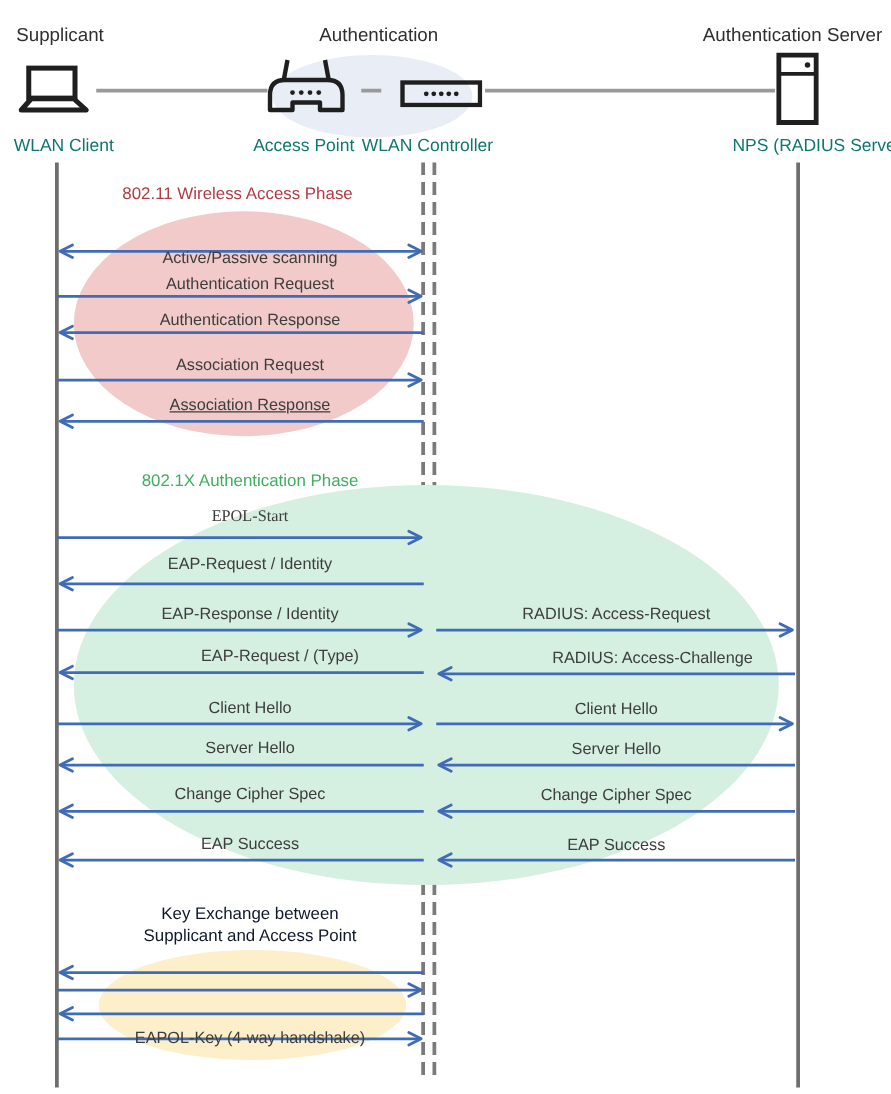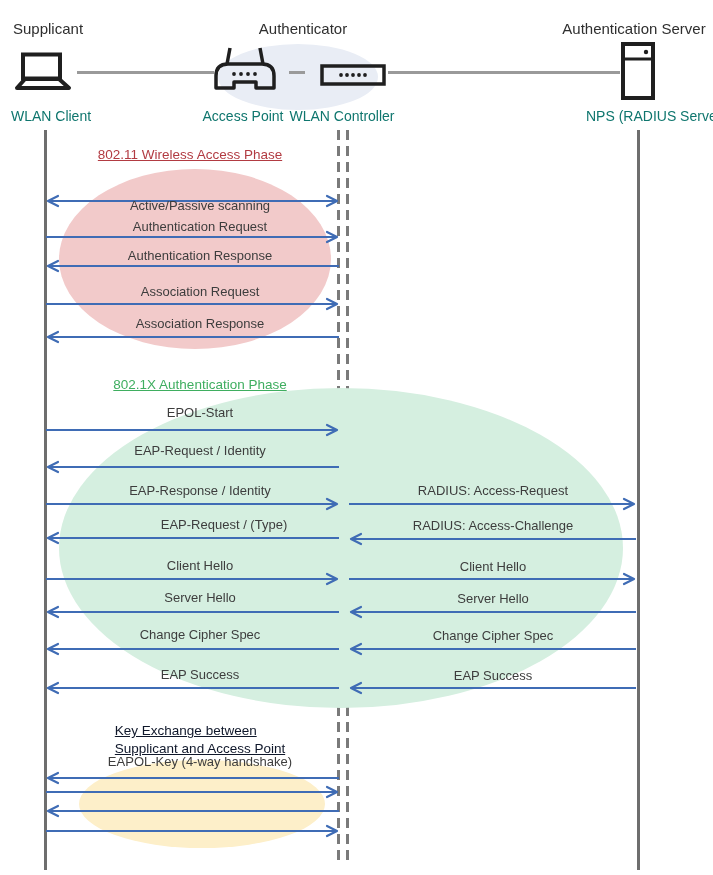--- a/index.html
+++ b/index.html
@@ -10,33 +10,33 @@
   .role{position:absolute;top:20px;font-size:15px;color:#2f2f2f;white-space:nowrap;}
   .role.center{transform:translateX(-50%);}
   .device{position:absolute;top:108px;font-size:14px;color:#0f766e;white-space:nowrap;transform:translateX(-50%);}
   .halo{position:absolute;left:218px;top:44px;width:160px;height:66px;border-radius:50%;}
   .connector{position:absolute;top:71px;height:3px;background:#9a9a9a;}
   .lifeline{position:absolute;top:130px;width:3px;height:740px;background:#6e6e6e;}
   .lifeline.dashed{
     height:734px;background:repeating-linear-gradient(to bottom,#7a7a7a 0 10px,transparent 10px 16px);
   }
   .ellipse{position:absolute;border-radius:50%;z-index:0;}
-  .phase-title{position:absolute;font-size:13.5px;text-align:left;transform:translateX(-50%);white-space:nowrap;z-index:3;line-height:18px;text-decoration:underline;}
+  .phase-title{position:absolute;font-size:13.5px;text-align:center;transform:translateX(-50%);white-space:nowrap;z-index:3;line-height:18px;}
   .msg-label{position:absolute;font-size:13px;color:#3d3d3d;white-space:nowrap;transform:translateX(-50%);z-index:3;}
   .msg-arrow{position:absolute;z-index:2;overflow:visible;}
   svg.icon{position:absolute;z-index:2;}
   #messages{position:absolute;inset:0;z-index:2;}
 </style>
 </head>
 <body>
 
 <div class="canvas">
 
   <div class="role" style="left:13px;">Supplicant</div>
-  <div class="role center" style="left:303px;">Authenticator</div>
+  <div class="role center" style="left:303px;">Authentication</div>
   <div class="role center" style="left:634px;">Authentication Server</div>
 
   <div class="halo" style="background: rgb(233, 237, 245);"></div>
 
   <div class="connector" style="left:77px;width:137px;"></div>
   <div class="connector" style="left:289px;width:16px;"></div>
   <div class="connector" style="left:388px;width:232px;"></div>
 
   <svg class="icon" style="left:14px;top:52px;" width="58" height="40" viewBox="0 0 58 40">
     <rect x="9" y="2.5" width="37" height="24" fill="none" stroke="#1f1f1f" stroke-width="4"></rect>
@@ -104,26 +104,26 @@
       <div class="msg-label" style="left: 200px; top: 248px;">Authentication Response</div>
       <svg width="293" height="14" class="msg-arrow" style="left: 46px; top: 259px;">
         <line x1="3" x2="293" y1="7" y2="7" stroke="#3F6CB5" stroke-width="2.2"></line>
         <polyline points="12,2 2,7 12,12" fill="none" stroke="#3F6CB5" stroke-width="2.2" stroke-linecap="round" stroke-linejoin="round"></polyline>
       </svg>
       <div class="msg-label" style="left: 200px; top: 284px;">Association Request</div>
       <svg width="293" height="14" class="msg-arrow" style="left: 46px; top: 297px;">
         <line x1="0" x2="290" y1="7" y2="7" stroke="#3F6CB5" stroke-width="2.2"></line>
         <polyline points="281,2 291,7 281,12" fill="none" stroke="#3F6CB5" stroke-width="2.2" stroke-linecap="round" stroke-linejoin="round"></polyline>
       </svg>
-      <div class="msg-label" style="left: 200px; top: 316px;">Association Response</div>
+      <div class="msg-label" style="left: 200px; top: 316px; text-decoration: underline;">Association Response</div>
       <svg width="293" height="14" class="msg-arrow" style="left: 46px; top: 330px;">
         <line x1="3" x2="293" y1="7" y2="7" stroke="#3F6CB5" stroke-width="2.2"></line>
         <polyline points="12,2 2,7 12,12" fill="none" stroke="#3F6CB5" stroke-width="2.2" stroke-linecap="round" stroke-linejoin="round"></polyline>
       </svg>
-      <div class="msg-label" style="left: 200px; top: 405px;">EPOL-Start</div>
+      <div class="msg-label" style="left: 200px; top: 405px; font-family: Liberation Serif, serif;">EPOL-Start</div>
       <svg width="293" height="14" class="msg-arrow" style="left: 46px; top: 423px;">
         <line x1="0" x2="290" y1="7" y2="7" stroke="#3F6CB5" stroke-width="2.2"></line>
         <polyline points="281,2 291,7 281,12" fill="none" stroke="#3F6CB5" stroke-width="2.2" stroke-linecap="round" stroke-linejoin="round"></polyline>
       </svg>
       <div class="msg-label" style="left: 200px; top: 443px;">EAP-Request / Identity</div>
       <svg width="293" height="14" class="msg-arrow" style="left: 46px; top: 460px;">
         <line x1="3" x2="293" y1="7" y2="7" stroke="#3F6CB5" stroke-width="2.2"></line>
         <polyline points="12,2 2,7 12,12" fill="none" stroke="#3F6CB5" stroke-width="2.2" stroke-linecap="round" stroke-linejoin="round"></polyline>
       </svg>
       <div class="msg-label" style="left: 200px; top: 483px;">EAP-Response / Identity</div>
@@ -134,21 +134,21 @@
       <div class="msg-label" style="left: 493px; top: 483px;">RADIUS: Access-Request</div>
       <svg width="287" height="14" class="msg-arrow" style="left: 349px; top: 497px;">
         <line x1="0" x2="284" y1="7" y2="7" stroke="#3F6CB5" stroke-width="2.2"></line>
         <polyline points="275,2 285,7 275,12" fill="none" stroke="#3F6CB5" stroke-width="2.2" stroke-linecap="round" stroke-linejoin="round"></polyline>
       </svg>
       <div class="msg-label" style="left: 200px; top: 517px; margin-left: 24px;">EAP-Request / (Type)</div>
       <svg width="293" height="14" class="msg-arrow" style="left: 46px; top: 531px;">
         <line x1="3" x2="293" y1="7" y2="7" stroke="#3F6CB5" stroke-width="2.2"></line>
         <polyline points="12,2 2,7 12,12" fill="none" stroke="#3F6CB5" stroke-width="2.2" stroke-linecap="round" stroke-linejoin="round"></polyline>
       </svg>
-      <div class="msg-label" style="left: 493px; top: 518px;">RADIUS: Access-Challenge</div>
+      <div class="msg-label" style="left: 522px; top: 518px;">RADIUS: Access-Challenge</div>
       <svg width="287" height="14" class="msg-arrow" style="left: 349px; top: 532px;">
         <line x1="3" x2="287" y1="7" y2="7" stroke="#3F6CB5" stroke-width="2.2"></line>
         <polyline points="12,2 2,7 12,12" fill="none" stroke="#3F6CB5" stroke-width="2.2" stroke-linecap="round" stroke-linejoin="round"></polyline>
       </svg>
       <div class="msg-label" style="left: 200px; top: 558px;">Client Hello</div>
       <svg width="293" height="14" class="msg-arrow" style="left: 46px; top: 572px;">
         <line x1="0" x2="290" y1="7" y2="7" stroke="#3F6CB5" stroke-width="2.2"></line>
         <polyline points="281,2 291,7 281,12" fill="none" stroke="#3F6CB5" stroke-width="2.2" stroke-linecap="round" stroke-linejoin="round"></polyline>
       </svg>
       <div class="msg-label" style="left: 493px; top: 559px;">Client Hello</div>
@@ -187,21 +187,21 @@
         <polyline points="12,2 2,7 12,12" fill="none" stroke="#3F6CB5" stroke-width="2.2" stroke-linecap="round" stroke-linejoin="round"></polyline>
       </svg>
       <svg width="293" height="14" class="msg-arrow" style="left: 46px; top: 771px;">
         <line x1="3" x2="293" y1="7" y2="7" stroke="#3F6CB5" stroke-width="2.2"></line>
         <polyline points="12,2 2,7 12,12" fill="none" stroke="#3F6CB5" stroke-width="2.2" stroke-linecap="round" stroke-linejoin="round"></polyline>
       </svg>
       <svg width="293" height="14" class="msg-arrow" style="left: 46px; top: 785px;">
         <line x1="0" x2="290" y1="7" y2="7" stroke="#3F6CB5" stroke-width="2.2"></line>
         <polyline points="281,2 291,7 281,12" fill="none" stroke="#3F6CB5" stroke-width="2.2" stroke-linecap="round" stroke-linejoin="round"></polyline>
       </svg>
-      <div class="msg-label" style="left: 200px; top: 754px;">EAPOL-Key (4-way handshake)</div>
+      <div class="msg-label" style="left: 200px; top: 822px;">EAPOL-Key (4-way handshake)</div>
       <svg width="293" height="14" class="msg-arrow" style="left: 46px; top: 804px;">
         <line x1="3" x2="293" y1="7" y2="7" stroke="#3F6CB5" stroke-width="2.2"></line>
         <polyline points="12,2 2,7 12,12" fill="none" stroke="#3F6CB5" stroke-width="2.2" stroke-linecap="round" stroke-linejoin="round"></polyline>
       </svg>
       <svg width="293" height="14" class="msg-arrow" style="left: 46px; top: 824px;">
         <line x1="0" x2="290" y1="7" y2="7" stroke="#3F6CB5" stroke-width="2.2"></line>
         <polyline points="281,2 291,7 281,12" fill="none" stroke="#3F6CB5" stroke-width="2.2" stroke-linecap="round" stroke-linejoin="round"></polyline>
       </svg>
     </div>
 

